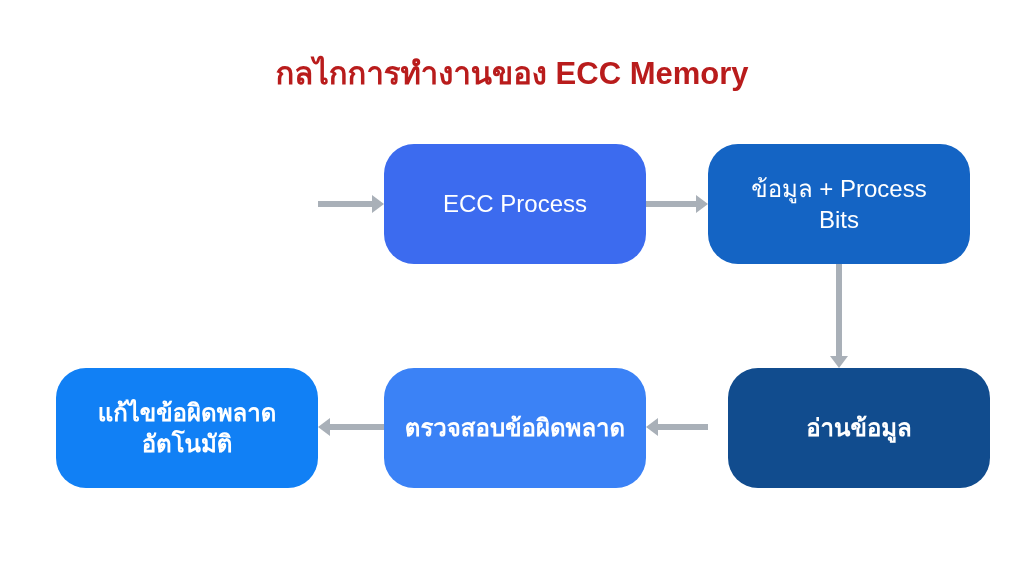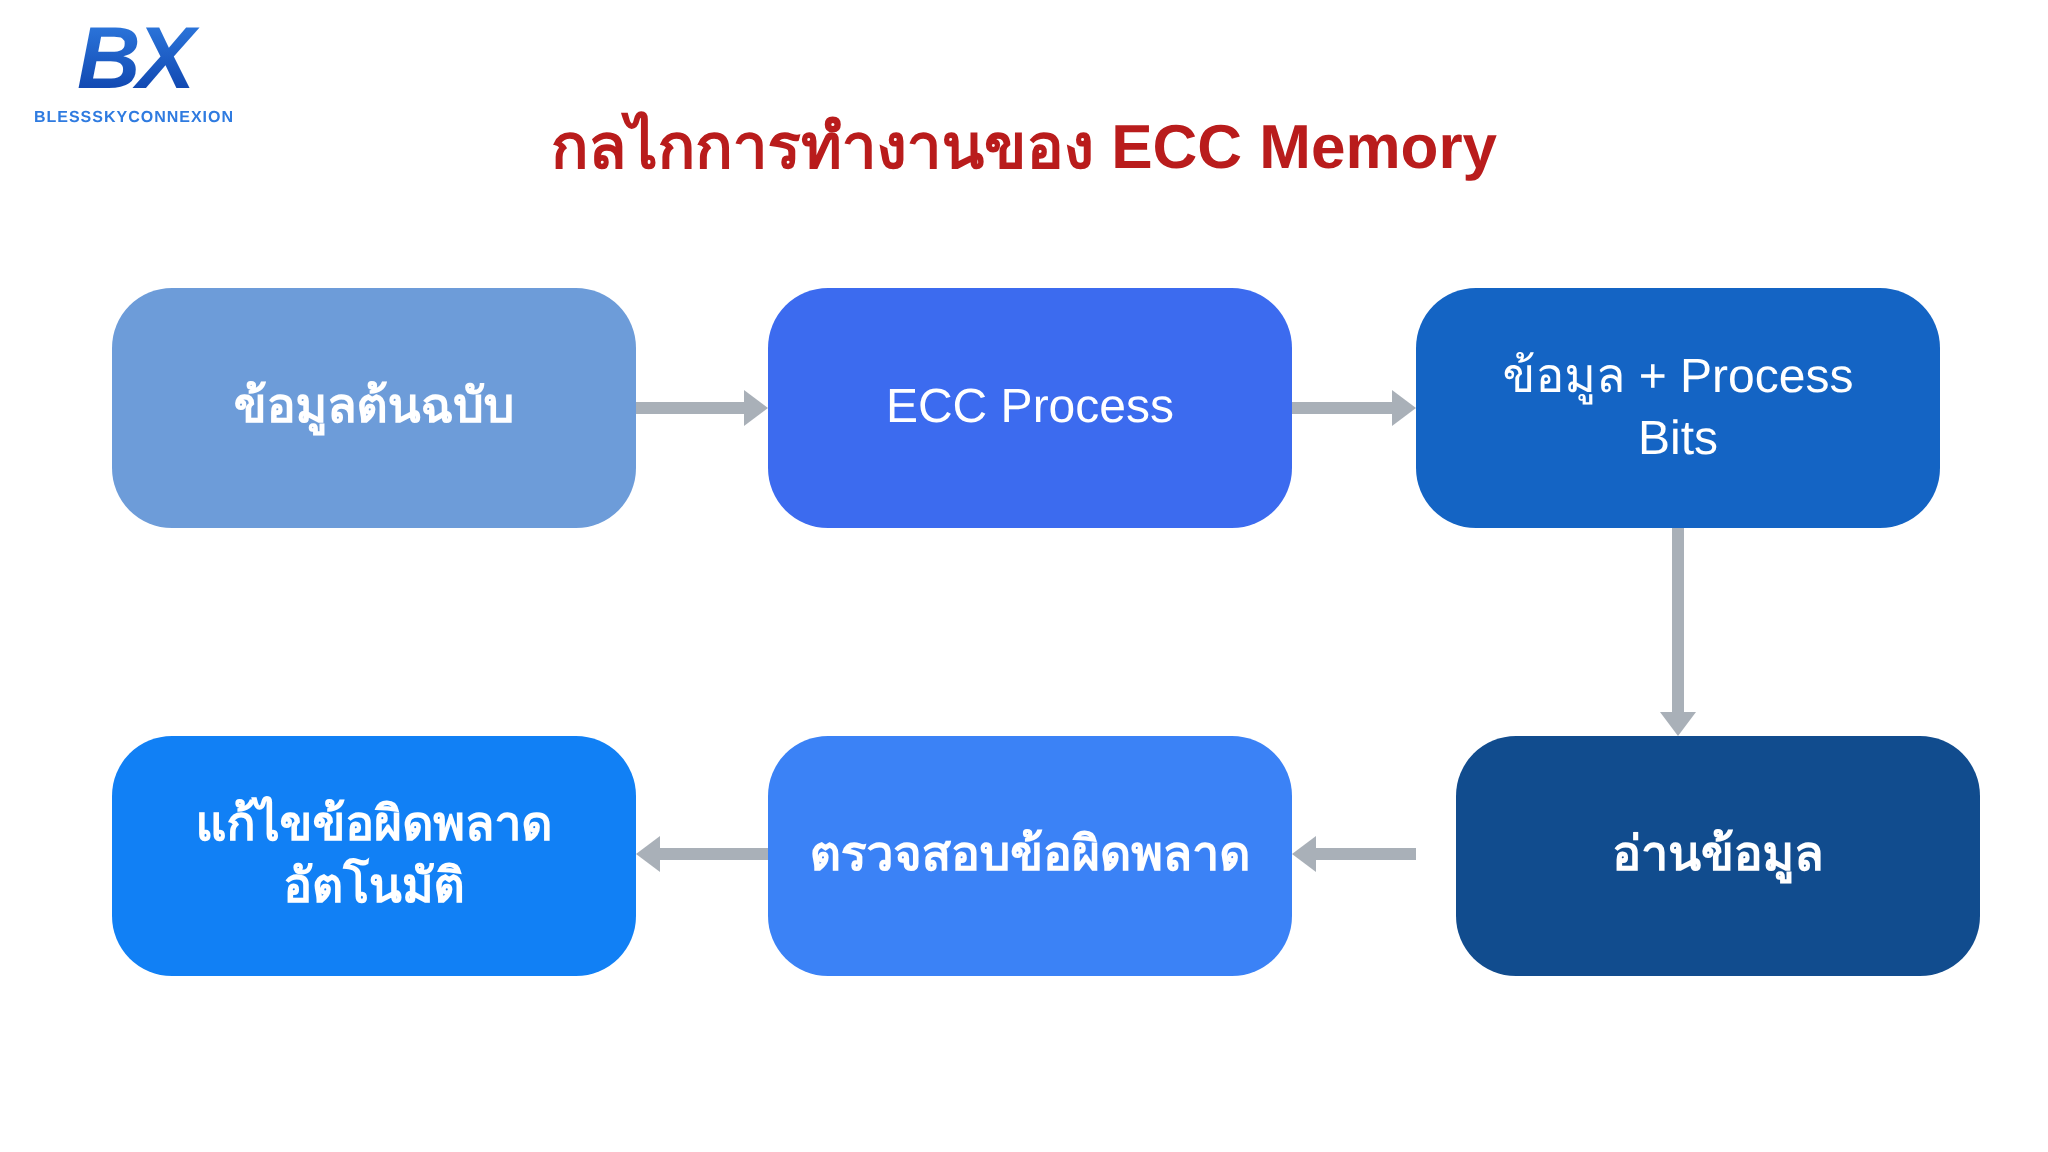--- a/index.html
+++ b/index.html
@@ -123,30 +123,23 @@
   .a-ecc-par   { left: 646px; top: 201px; width: 50px; }
   .a-par-read  { left: 836px; top: 264px; height: 92px; }
   .a-read-chk  { left: 658px; top: 424px; width: 50px; }
   .a-chk-fix   { left: 330px; top: 424px; width: 54px; }
 </style>
 </head>
 <body>
 
 <div class="canvas">
 
-  <div class="logo">
-    <div class="logo-mark">BX</div>
-    <div class="logo-sub">BLESSSKYCONNEXION</div>
-  </div>
 
   <div class="title">กลไกการทำงานของ ECC Memory</div>
 
-  <div class="node pos-source" style="background: rgb(109, 156, 217);">
-    <span>ข้อมูลต้นฉบับ</span>
-  </div>
   <div class="node regular pos-ecc" style="background: rgb(60, 107, 239);">
     <span>ECC Process</span>
   </div>
   <div class="node regular pos-parity" style="background: rgb(20, 100, 196);">
     <span>ข้อมูล + Process Bits</span>
   </div>
 
   <div class="node pos-read" style="background: rgb(17, 76, 142);">
     <span>อ่านข้อมูล</span>
   </div>

